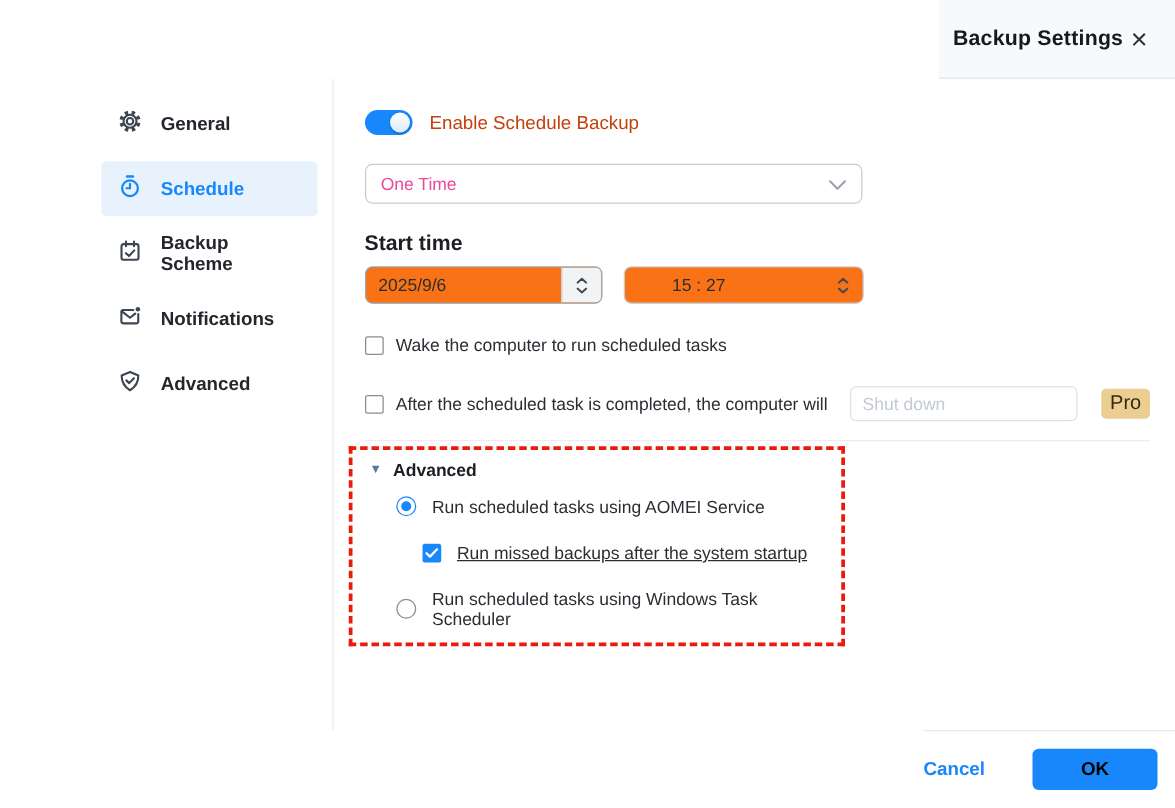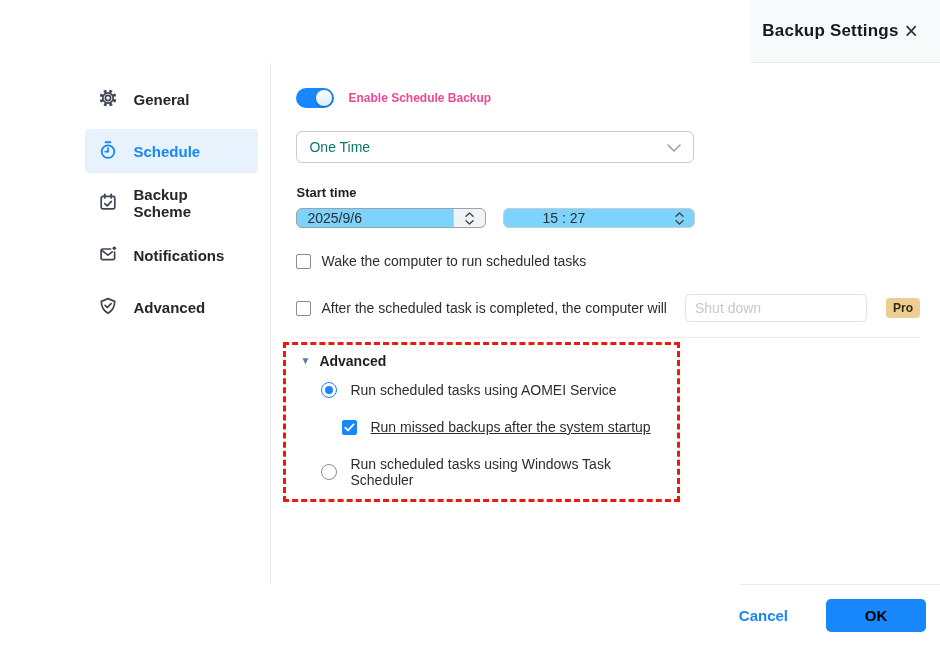--- a/index.html
+++ b/index.html
@@ -30,48 +30,48 @@
   .side-item.selected{background:var(--selected-bg);color:var(--accent);}
   .side-item.selected .stroke{stroke:var(--accent);}
 
   .main{flex:1;padding:25px 20px 0 25px;}
 
   
   .toggle-row{display:flex;align-items:center;gap:14px;margin-bottom:23px;}
   .toggle{width:38px;height:20px;border-radius:10px;background:var(--accent);position:relative;cursor:pointer;flex:0 0 38px;}
   .toggle .knob{position:absolute;top:2px;right:2px;width:16px;height:16px;border-radius:50%;
     background:linear-gradient(180deg,#ffffff, #dcebfb);box-shadow:0 1px 2px rgba(0,0,0,.25);}
-  .toggle-label{font-size:12px;font-weight:bold;color:#ec4899;}
+  .toggle-label{font-size:15px;font-weight:normal;color:#c2410c;}
 
   
   .select{width:398px;height:32px;border:1px solid #c6ccd4;border-radius:6px;display:flex;align-items:center;
-    justify-content:space-between;padding:0 12px;font-size:14px;color:#0f766e;cursor:pointer;margin-bottom:22px;background:#fff;}
-
-  .field-label{font-size:13px;font-weight:bold;color:#1b1f24;margin-bottom:8px;}
+    justify-content:space-between;padding:0 12px;font-size:14px;color:#ec4899;cursor:pointer;margin-bottom:22px;background:#fff;}
+
+  .field-label{font-size:17px;font-weight:bold;color:#1b1f24;margin-bottom:8px;}
 
   
   .time-row{display:flex;gap:17px;margin-bottom:25px;}
-  .spinbox{height:20px;border-radius:6px;display:flex;align-items:stretch;background:#7dd3fc;overflow:hidden;}
+  .spinbox{height:30px;border-radius:6px;display:flex;align-items:stretch;background:#f97316;overflow:hidden;}
   .spinbox input{border:none;outline:none;font-family:"Liberation Sans",sans-serif;font-size:14px;color:#2a2e33;
     padding:0 10px;flex:1;min-width:0;background:transparent;}
   .datebox{width:190px;border:1px solid #9aa2ab;}
   .datebox .spin{width:32px;background:#f2f3f5;border-left:1px solid #c9ced6;display:flex;flex-direction:column;
     align-items:center;justify-content:center;gap:3px;cursor:pointer;}
   .timebox{width:192px;border:1px solid #c6ccd4;padding-left:28px;}
   .timebox .spin{width:30px;display:flex;flex-direction:column;align-items:center;justify-content:center;gap:3px;cursor:pointer;}
 
   
   .check-row{display:flex;align-items:center;gap:10px;margin-bottom:25px;font-size:14px;color:#2a2e33;}
   .checkbox{width:15px;height:15px;border:1.5px solid #868d95;border-radius:2px;background:#fff;flex:0 0 15px;cursor:pointer;}
   .checkbox.checked{background:var(--accent);border-color:var(--accent);display:flex;align-items:center;justify-content:center;}
   .after-row{margin-bottom:15px;}
   .action-input{width:182px;height:28px;border:1px solid #dfe3e8;border-radius:5px;margin-left:8px;
     font-family:"Liberation Sans",sans-serif;font-size:14px;padding:0 9px;color:#5a6068;background:#fff;}
   .action-input::placeholder{color:#c3cad2;}
-  .pro-badge{margin-left:9px;background:var(--pro-bg);color:#33290e;font-size:12px;font-weight:bold;
+  .pro-badge{margin-left:9px;background:var(--pro-bg);color:#33290e;font-size:16px;font-weight:normal;
     padding:3px 7px;border-radius:4px;}
 
   .divider{border-top:1px solid #ececee;margin-right:0;}
 
   
   .adv-box{margin:4px 0 0 -13px;width:397px;border:3px dashed var(--highlight);padding:8px 10px 11px 14px;}
   .adv-header{display:flex;align-items:center;gap:9px;cursor:pointer;margin-bottom:13px;}
   .adv-tri{font-size:10px;color:#5b79a0;line-height:1;}
   .adv-title{font-size:14px;font-weight:bold;color:#1b1f24;}
   .adv-row{display:flex;align-items:center;gap:13px;font-size:14px;color:#2a2e33;margin-bottom:21px;}

